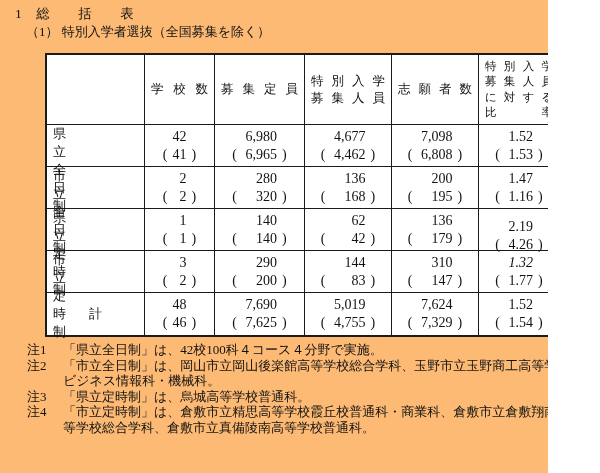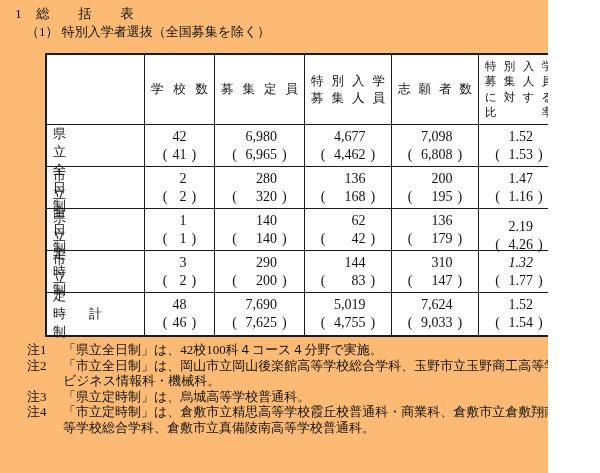--- a/index.html
+++ b/index.html
@@ -226,21 +226,21 @@
       <div class="cell ncell">
         <div class="nline"><span class="ph">(</span><span class="nval" style="width: 5ch;">7,690</span><span class="ph">)</span></div>
         <div class="nline"><span>(</span><span class="nval" style="width: 5ch;">7,625</span><span>)</span></div>
       </div>
       <div class="cell ncell">
         <div class="nline"><span class="ph">(</span><span class="nval" style="width: 5ch;">5,019</span><span class="ph">)</span></div>
         <div class="nline"><span>(</span><span class="nval" style="width: 5ch;">4,755</span><span>)</span></div>
       </div>
       <div class="cell ncell">
         <div class="nline"><span class="ph">(</span><span class="nval" style="width: 5ch;">7,624</span><span class="ph">)</span></div>
-        <div class="nline"><span>(</span><span class="nval" style="width: 5ch;">9,033</span><span>)</span></div>
+        <div class="nline"><span>(</span><span class="nval" style="width: 5ch;">7,329</span><span>)</span></div>
       </div>
       <div class="cell ncell">
         <div class="nline"><span class="ph">(</span><span class="nval" style="width: 4ch;">1.52</span><span class="ph">)</span></div>
         <div class="nline"><span>(</span><span class="nval" style="width: 4ch;">1.54</span><span>)</span></div>
       </div>
     </div>
   <div class="notes" id="notes">
       <div class="note">
         <div class="note-label">注1</div>
         <div class="note-text">「県立全日制」は、42校100科４コース４分野で実施。</div>

